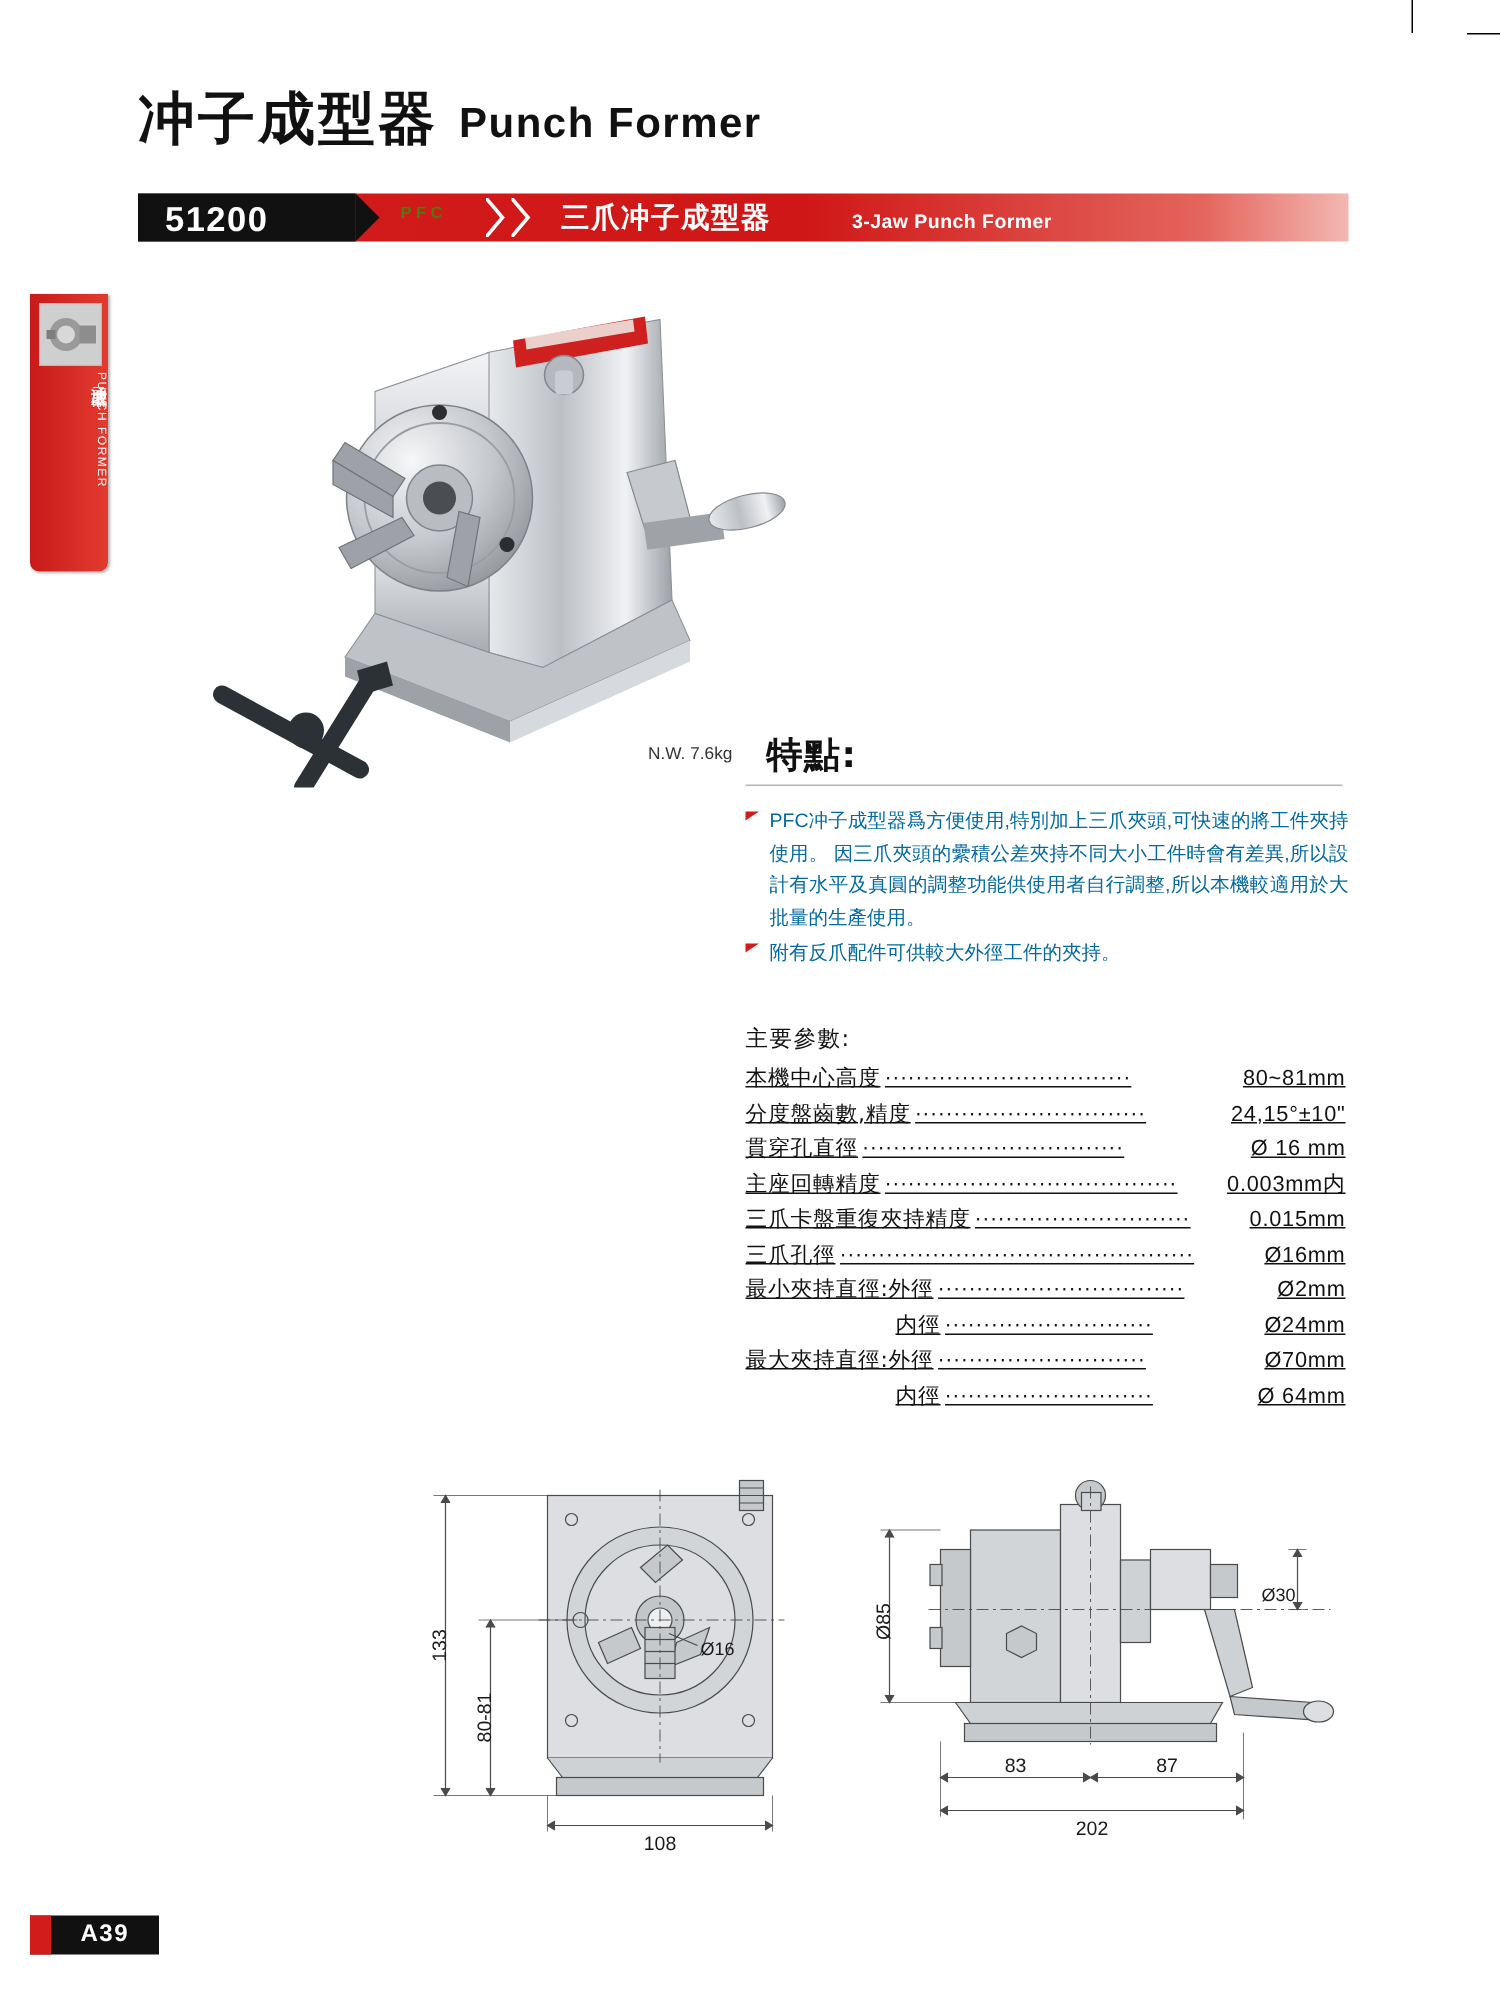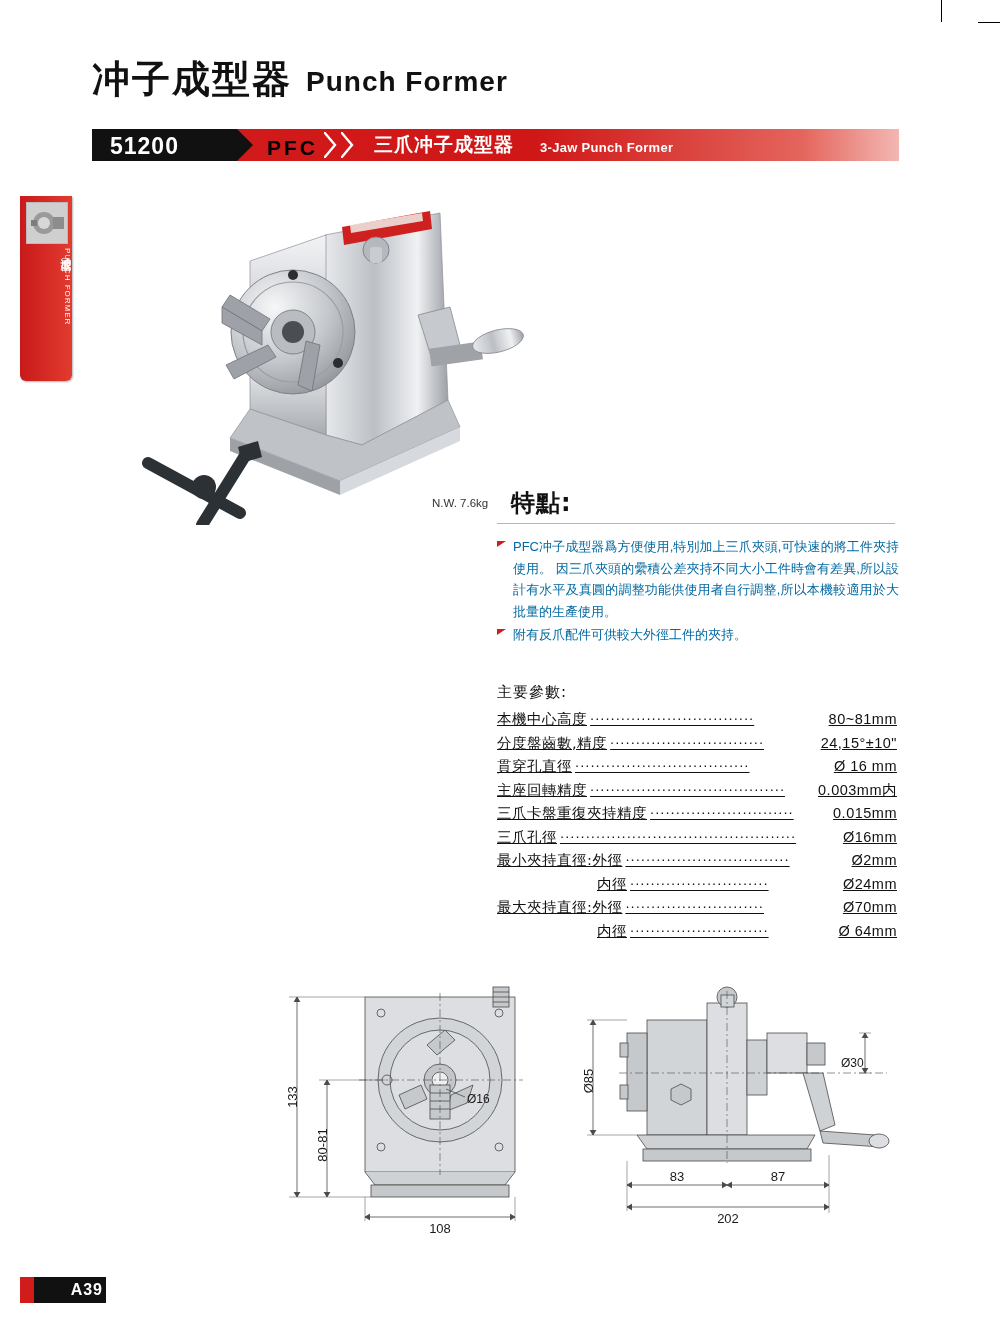--- a/index.html
+++ b/index.html
@@ -21,27 +21,27 @@
     font-family:"DejaVu Sans","Liberation Sans",sans-serif;}
   .title-en{font-size:28px;font-weight:bold;color:#111;letter-spacing:1px;line-height:1;padding-bottom:2px;}
 
   
   .banner{position:absolute;left:92px;top:129px;width:807px;height:32px;}
   .banner-bg{position:absolute;inset:0;background:linear-gradient(to right,#d21b1b 0%,#cf1717 55%,#e4655d 88%,#f3b7b2 100%);}
   .banner-black{position:absolute;left:0;top:0;width:145px;height:32px;background:#111;}
   .banner-black:after{content:"";position:absolute;right:-16px;top:0;border-top:16px solid transparent;
     border-bottom:16px solid transparent;border-left:16px solid #111;}
   .banner-code{position:absolute;left:18px;top:4px;color:#fff;font-size:23px;font-weight:bold;letter-spacing:1px;text-align:center;}
-  .banner-pfc{position:absolute;left:175px;top:7px;color:#000000;font-size:21px;font-weight:bold;letter-spacing:3px;}
+  .banner-pfc{position:absolute;left:175px;top:7px;color:#4d7c0f;font-size:11px;font-weight:bold;letter-spacing:3px;}
   .chev{position:absolute;top:3px;width:13px;height:26px;}
   .chev svg{display:block;}
-  .banner-main{position:absolute;left:282px;top:3px;display:flex;align-items:center;gap:26px;color:#fff;}
+  .banner-main{position:absolute;left:282px;top:3px;display:flex;align-items:center;gap:6px;color:#fff;}
   .banner-main .cn{font-size:19px;font-weight:bold;letter-spacing:1px;
     font-family:"DejaVu Sans","Liberation Sans",sans-serif;}
-  .banner-main .en{font-size:13px;font-weight:bold;letter-spacing:0.3px;padding-top:4px;}
+  .banner-main .en{font-size:13px;font-weight:bold;letter-spacing:0.3px;padding-top:4px;margin-left:48px;}
 
   
   .sidetab{position:absolute;left:20px;top:196px;width:52px;height:185px;background:linear-gradient(to right,#c81a1a,#e23b2f);
     border-radius:0 0 6px 6px;box-shadow:1px 1px 2px rgba(0,0,0,.3);}
   .sidetab .thumb{position:absolute;left:6px;top:6px;width:40px;height:40px;background:#dcdcdc;overflow:hidden;border:1px solid #bbb;}
   .sidetab .tlabel{position:absolute;left:0;top:52px;width:52px;height:130px;color:#fff;
     writing-mode:vertical-rl;text-orientation:upright;font-size:11px;letter-spacing:1px;
     font-family:"DejaVu Sans","Liberation Sans",sans-serif;text-align:left;padding-left:14px;box-sizing:border-box;}
   .sidetab .tlabel2{position:absolute;left:0;top:52px;width:52px;height:130px;color:#fff;
     writing-mode:vertical-rl;font-size:8px;letter-spacing:1px;padding-left:30px;box-sizing:border-box;}
@@ -71,21 +71,21 @@
     font-size:13px;}
   .spec-row .val{font-family:"Liberation Sans",sans-serif;font-size:14.5px;letter-spacing:0.5px;}
   .spec-row.indent .lbl{padding-left:100px;}
 
   
   .drawings{position:absolute;left:275px;top:985px;width:625px;height:255px;}
   .drawings svg{display:block;}
 
   
   .footer{position:absolute;left:20px;bottom:35px;width:86px;height:26px;background:#111;display:flex;align-items:center;justify-content:flex-end;}
-  .footer .pg{color:#fff;font-size:16px;font-weight:bold;padding-right:3px;letter-spacing:1px;}
+  .footer .pg{color:#fff;font-size:16px;font-weight:bold;padding-right:20px;letter-spacing:1px;}
   .footer:before{content:"";position:absolute;left:0;top:0;width:14px;height:26px;background:#d21b1b;}
 </style>
 </head>
 <body>
 
 <div class="page">
 
   <div class="crop tr-v"></div>
   <div class="crop tr-h"></div>
 

